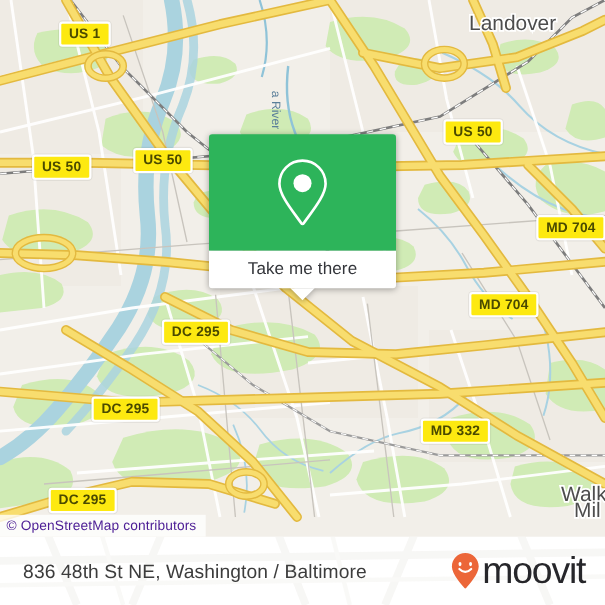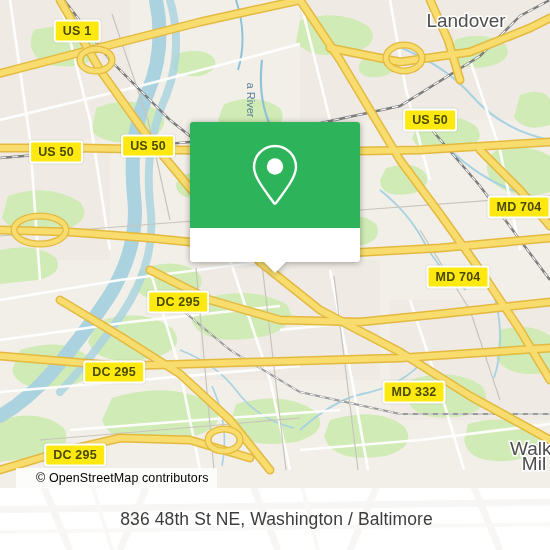--- a/index.html
+++ b/index.html
@@ -26,29 +26,29 @@
     width: 550px;
     height: 488px;
     overflow: hidden;
     background: #f2efe9;
   }
   #map svg { display: block; }
 
   
   #attribution {
     position: absolute;
-    left: 16px;
+    left: 0;
     top: 468px;
     height: 20px;
-    padding: 0 8px 0 20px;
+    padding: 0 8px 0 6px;
     display: flex;
     align-items: center;
     background: rgba(255,255,255,0.78);
     font-size: 12.5px;
-    color: #000000;
+    color: #4c1d95;
     letter-spacing: .1px;
     white-space: nowrap;
     z-index: 40;
   }
 
   
   #card {
     position: absolute;
     left: 190px;
     top: 122px;
@@ -105,21 +105,21 @@
     width: 550px; height: 62px;
     opacity: .40;
     pointer-events: none;
   }
   #footer-inner {
     position: relative;
     z-index: 2;
     height: 62px;
     display: flex;
     align-items: center;
-    justify-content: center;
+    justify-content: space-between;
     padding: 0 18px 0 21px;
     box-sizing: border-box;
   }
   #footer-address {
     font-size: 17.5px;
     color: #3c3c3c;
     letter-spacing: .1px;
     white-space: nowrap;
   }
   #brand {
@@ -328,20 +328,21 @@
   </div>
 
   <div id="card">
     <div id="card-top">
       <svg width="56" height="66" viewBox="0 0 56 66">
         <path d="M28 4 C16.4 4 7 13.4 7 25 C7 36 20 51 27.1 61.2 C27.5 61.8 28.5 61.8 28.9 61.2 C36 51 49 36 49 25 C49 13.4 39.6 4 28 4 Z" fill="none" stroke="#ffffff" stroke-width="2.4"></path>
         <circle cx="28" cy="24.5" r="8.2" fill="#ffffff"></circle>
       </svg>
     </div>
     <div id="card-bottom">
+      <span id="card-label">Take me there</span>
       <div id="card-tail"></div>
     </div>
   </div>
 
   <div id="footer">
     <svg id="footer-watermark" viewBox="0 0 550 62">
       <g stroke="#eceae6" stroke-width="7" fill="none">
         <path d="M40 -10 L70 62"></path>
         <path d="M150 -10 L120 62"></path>
         <path d="M250 -10 L278 62"></path>
@@ -350,16 +351,25 @@
         <path d="M-10 22 L560 14"></path>
       </g>
       <g stroke="#f1efeb" stroke-width="4" fill="none">
         <path d="M0 44 L560 36"></path>
         <path d="M90 -10 L112 62"></path>
         <path d="M300 -10 L318 62"></path>
       </g>
     </svg>
     <div id="footer-inner">
       <div id="footer-address">836 48th St NE, Washington / Baltimore</div>
+      <div id="brand">
+        <svg width="26" height="34" viewBox="0 0 26 34">
+          <path d="M13 0.8 C6.2 0.8 0.8 6.2 0.8 13 C0.8 20.4 10 29.5 12.2 32.6 C12.6 33.2 13.4 33.2 13.8 32.6 C16 29.5 25.2 20.4 25.2 13 C25.2 6.2 19.8 0.8 13 0.8 Z" fill="#ec6638"></path>
+          <ellipse cx="8.2" cy="10.8" rx="1.35" ry="1.9" fill="#ffffff"></ellipse>
+          <ellipse cx="17.8" cy="10.8" rx="1.35" ry="1.9" fill="#ffffff"></ellipse>
+          <path d="M7.6 15.2 Q13 20.6 18.4 15.2" stroke="#ffffff" stroke-width="1.9" fill="none" stroke-linecap="round"></path>
+        </svg>
+        <span id="brand-wordmark">moovit</span>
+      </div>
     </div>
   </div>
 
 </div>
 
 </body></html>

